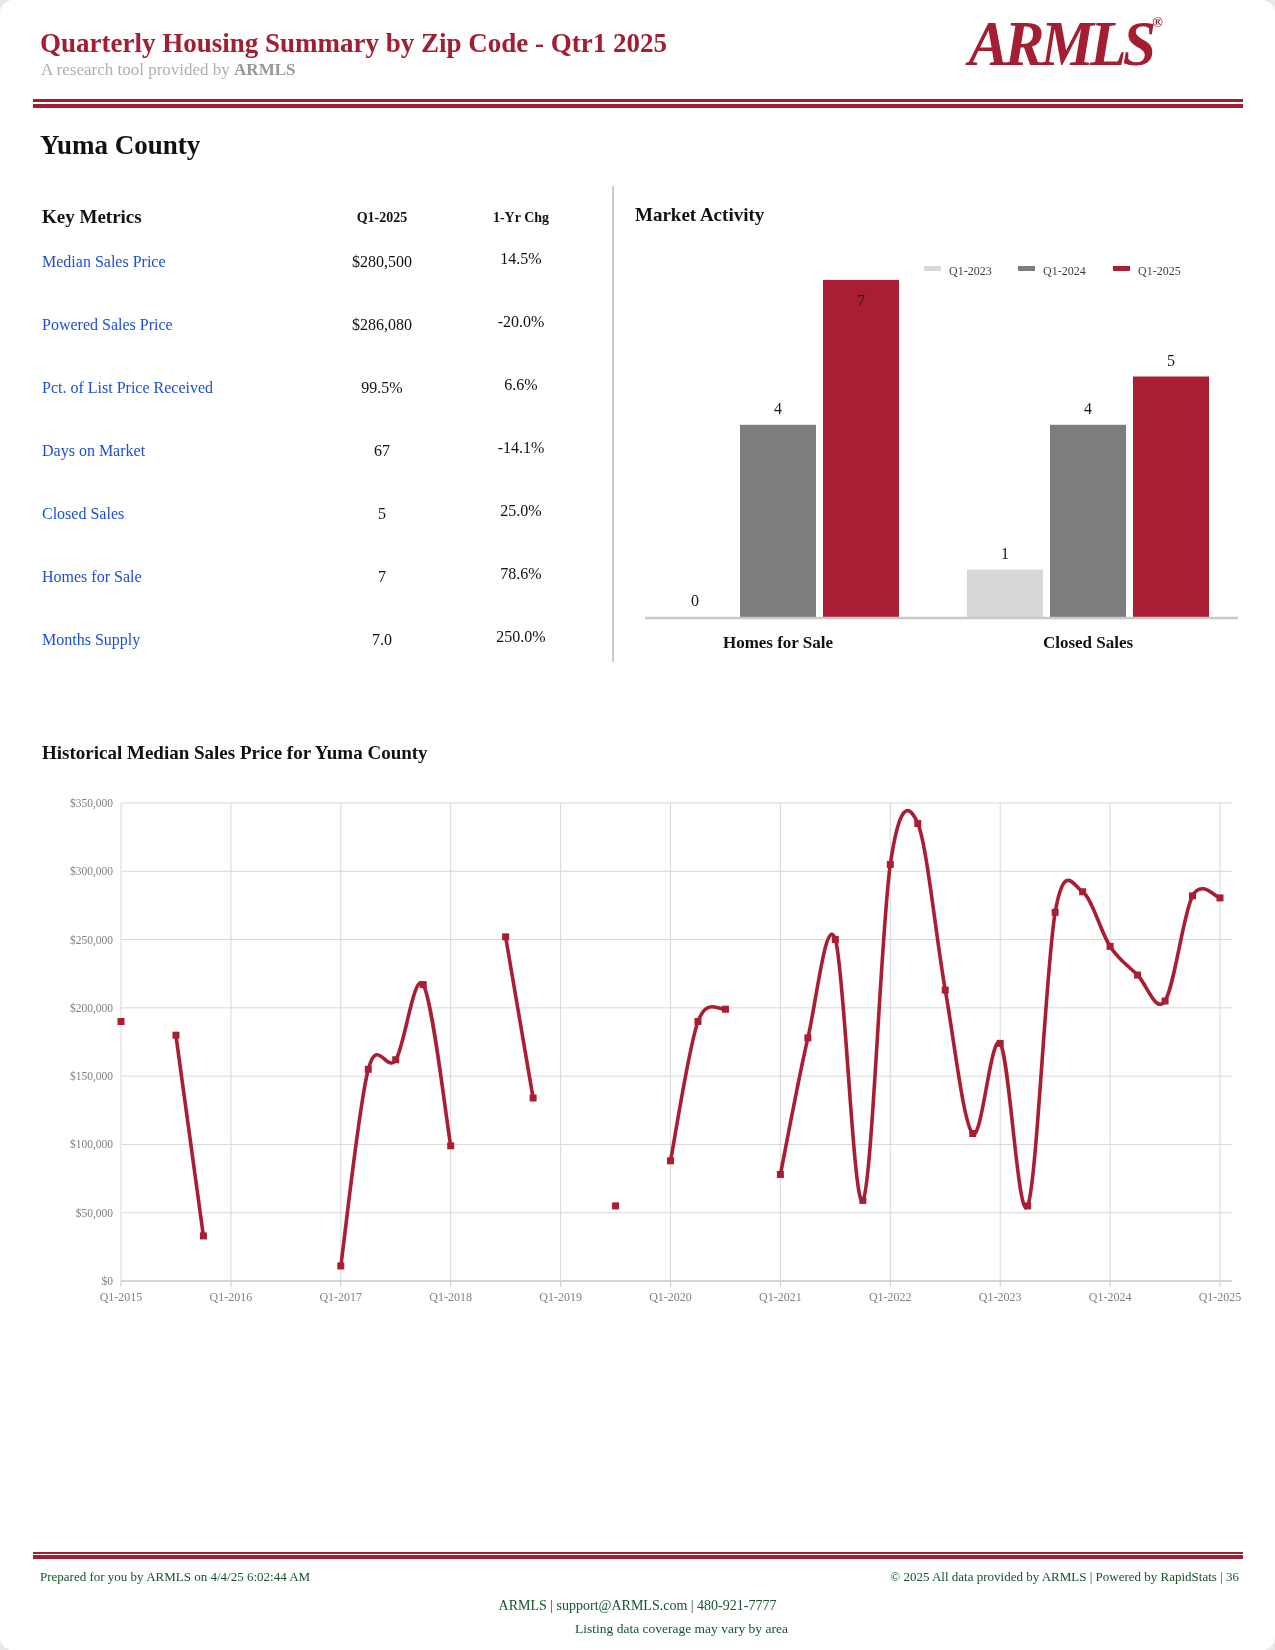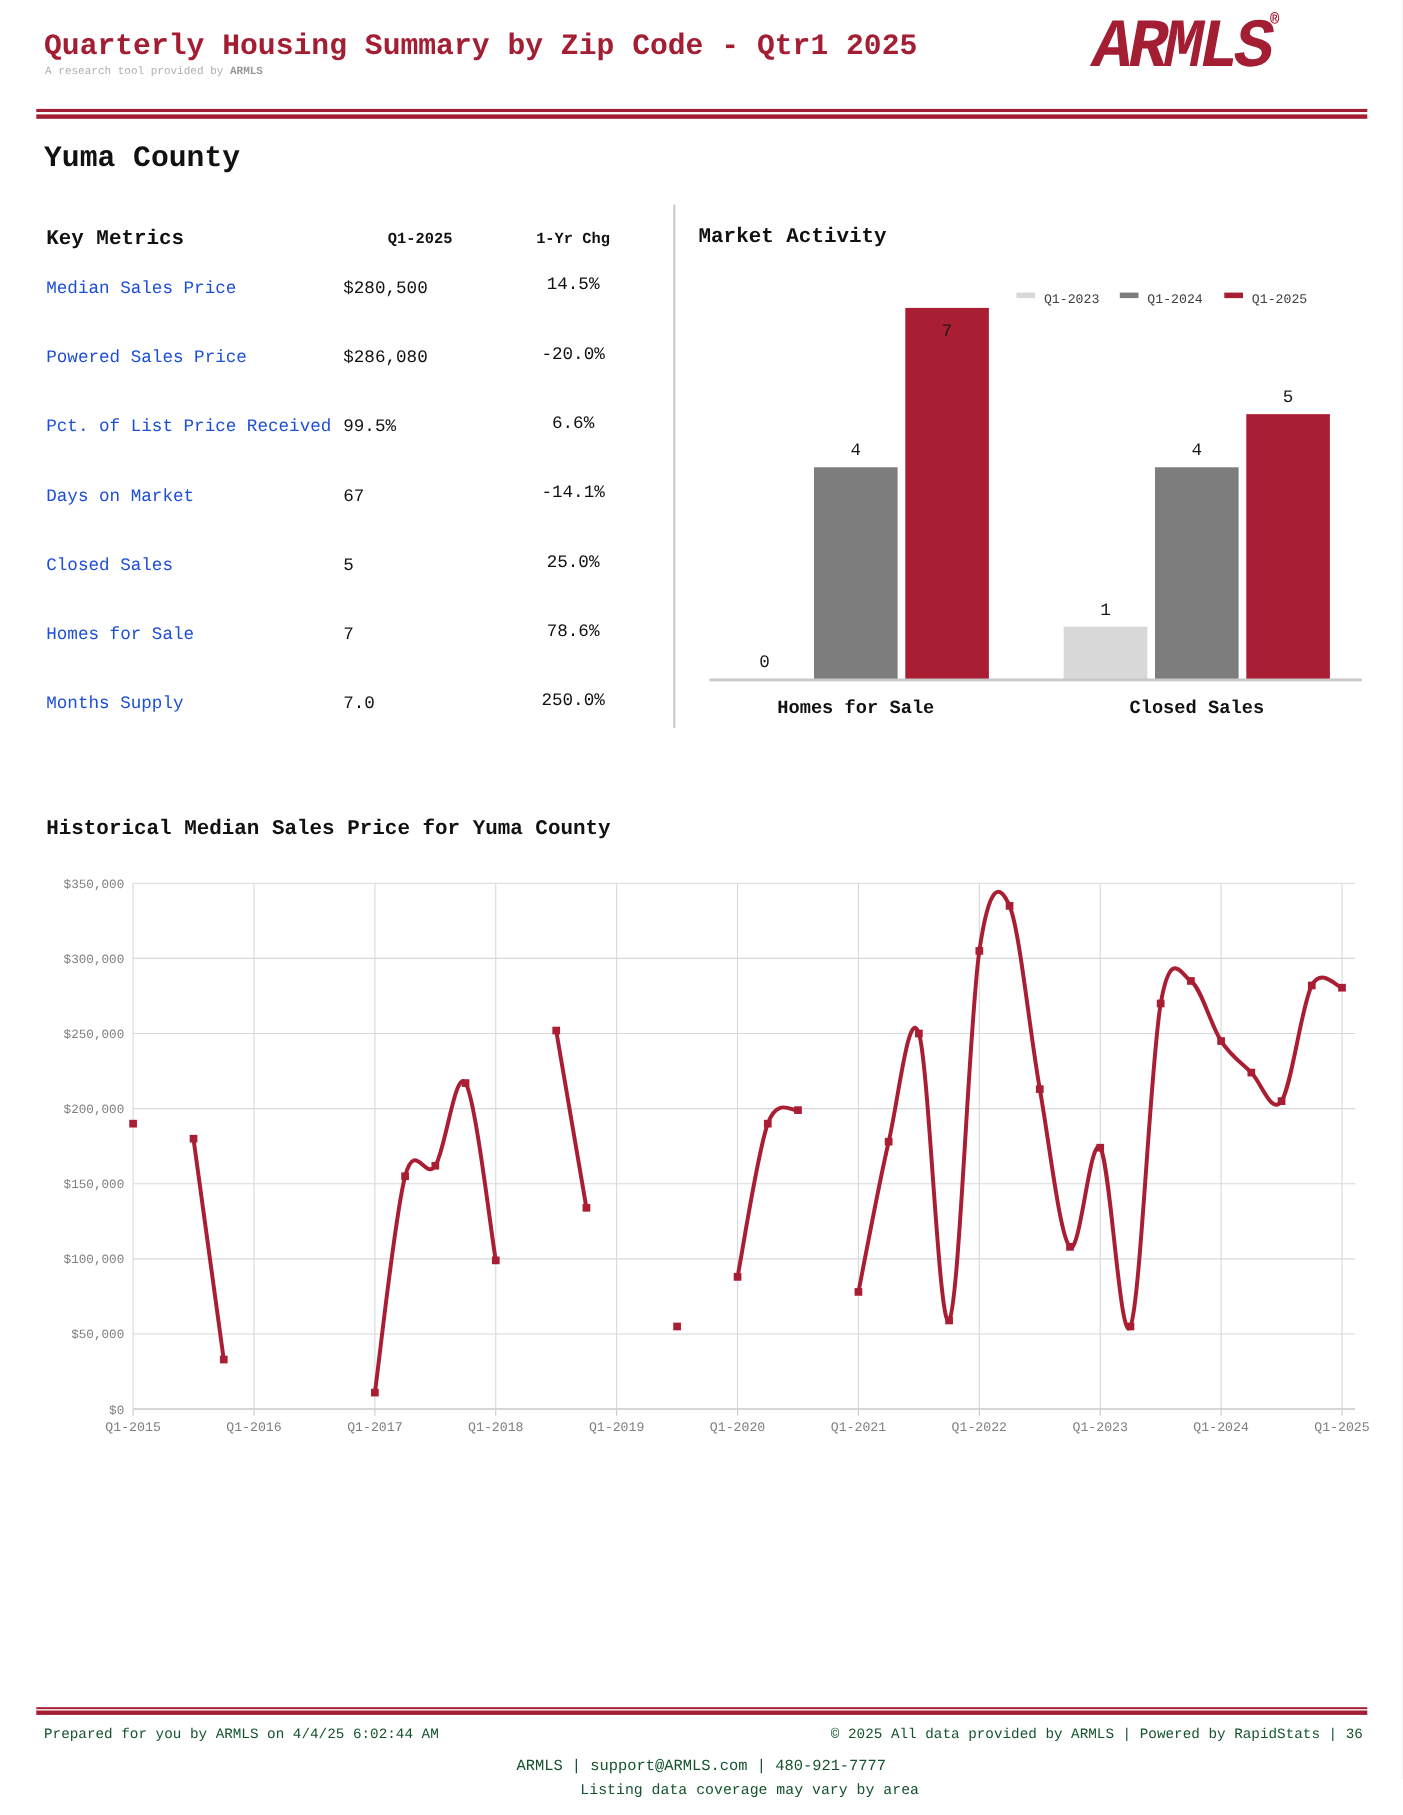--- a/index.html
+++ b/index.html
@@ -1,20 +1,20 @@
 <!DOCTYPE html>
 <html><head>
 <meta charset="utf-8">
 <style>
   html,body{margin:0;padding:0;background:#e8e8e8;}
   .page{position:relative;width:1275px;height:1650px;background:#ffffff;margin:0 auto;
-        font-family:Liberation Mono, monospace;overflow:hidden;}
+        font-family:Liberation Serif, serif;overflow:hidden;border-radius:13px;}
   
   .hdr-title{position:absolute;left:40px;top:28px;font-size:27px;font-weight:bold;color:#A31D33;letter-spacing:0;}
-  .hdr-sub{position:absolute;left:41px;top:60px;font-size:10px;color:#AFAFAF;text-align:right;}
+  .hdr-sub{position:absolute;left:41px;top:60px;font-size:17px;color:#AFAFAF;text-align:right;}
   .hdr-sub .brand-b{color:#979797;font-weight:bold;}
   .logo{position:absolute;left:903px;top:8px;width:260px;text-align:right;
         font-size:63px;font-weight:900;font-style:italic;color:#A31D33;letter-spacing:-4px;
         transform:scaleX(.95);transform-origin:right top;white-space:nowrap;}
   .logo .reg{font-size:15px;font-style:normal;letter-spacing:0;vertical-align:38px;}
   .rule{position:absolute;left:33px;width:1210px;}
   .rule .thin{height:3px;background:#A31D33;}
   .rule .gap{height:2px;background:#ffffff;}
   .rule .thick{height:4px;background:#A31D33;}
   #rule-top{top:99px;}
@@ -22,21 +22,21 @@
   #rule-bottom .thin{height:2px;}  #rule-bottom .gap{height:1px;}  #rule-bottom .thick{height:4px;}
   
   .county{position:absolute;left:40px;top:130px;font-size:27px;font-weight:bold;color:#111;}
   .km{position:absolute;left:42px;top:200px;width:540px;}
   .km-title{position:absolute;left:0;top:6px;font-size:19px;font-weight:bold;color:#111;}
   .km-col{position:absolute;top:10px;width:140px;text-align:center;font-size:14px;font-weight:bold;color:#111;}
   #km-col1{left:270px;}
   #km-col2{left:409px;}
   .km-row{position:absolute;left:0;width:540px;height:24px;}
   .km-label{position:absolute;left:0;top:0;font-size:16px;color:#1d4ed8;}
-  .km-v1{position:absolute;left:270px;top:0;width:140px;text-align:left;font-size:16px;color:#111;}
+  .km-v1{position:absolute;left:270px;top:0;width:140px;text-align:center;font-size:16px;color:#111;}
   .km-v2{position:absolute;left:409px;top:-3px;width:140px;text-align:center;font-size:16px;color:#111;}
   
   .divider{position:absolute;left:612px;top:186px;width:2px;height:476px;background:#CCCCCC;}
   .ma-title{position:absolute;left:635px;top:204px;font-size:19px;font-weight:bold;color:#111;}
   
   .hist-title{position:absolute;left:42px;top:742px;font-size:19px;font-weight:bold;color:#111;}
   svg{position:absolute;}
   #bar-svg{left:590px;top:180px;}
   #line-svg{left:0;top:740px;}
   .leg{font-size:12px;fill:#3F3F3F;}

